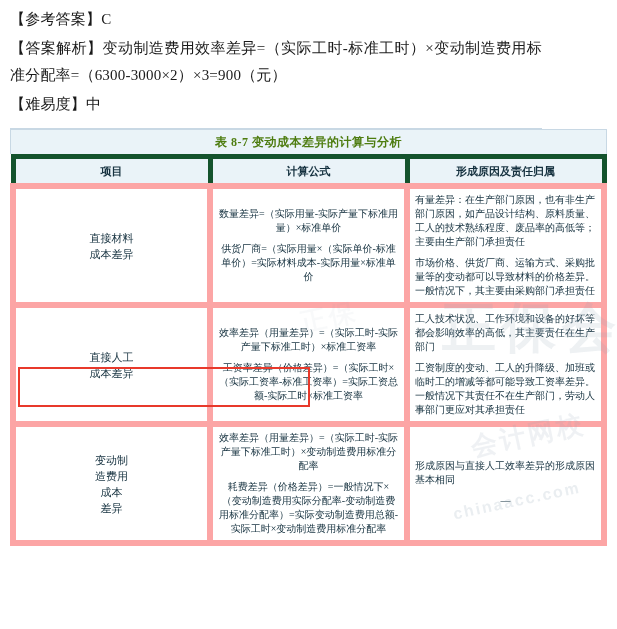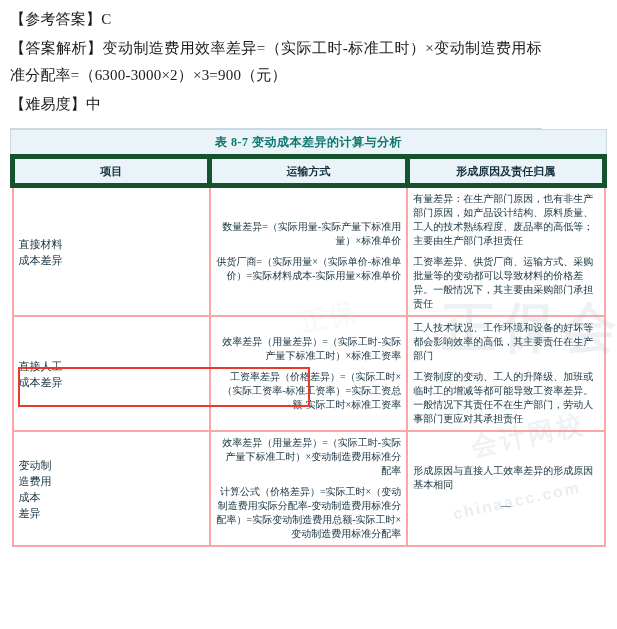--- a/index.html
+++ b/index.html
@@ -37,52 +37,52 @@
   table.cost-table {
     width: 597px;
     border-collapse: collapse;
     table-layout: fixed;
     font-size: 10px;
     line-height: 14px;
   }
   table.cost-table caption {
     caption-side: top;
     background: #eaf3f8;
-    color: #0f766e;
+    color: #4d7c0f;
     font-size: 12px;
     font-weight: bold;
     padding: 5px 0 5px 0;
     letter-spacing: 0.5px;
     border: 1px solid #c8d8e4;
     border-bottom: none;
   }
   table.cost-table th {
     background: #eaf3f8;
     border: 5px solid #14532d;
     font-weight: bold;
     font-size: 11px;
     padding: 5px 16px;
     text-align: center;
     color: #15313f;
   }
   table.cost-table td {
-    border: 2px solid #fca5a5;
+    border: 6px solid #fca5a5;
     padding: 4px 5px;
     vertical-align: middle;
     color: #15313f;
   }
   td.col-item {
-    text-align: left;
+    text-align: center;
     width: 70px;
     font-size: 11px;
     line-height: 16px;
   }
   td.col-formula {
     width: 215px;
-    text-align: right;
+    text-align: center;
   }
   td.col-reason {
     text-align: left;
   }
   .cell-block {
     margin: 0 0 7px 0;
   }
   .cell-block:last-child {
     margin-bottom: 0;
   }
@@ -131,52 +131,52 @@
   <p class="para">【参考答案】C</p>
   <p class="para">【答案解析】变动制造费用效率差异=（实际工时-标准工时）×变动制造费用标准分配率=（6300-3000×2）×3=900（元）</p>
   <p class="para">【难易度】中</p>
 
   <div class="tbl-wrap">
     <table class="cost-table">
       <caption>表 8-7  变动成本差异的计算与分析</caption>
       <thead>
         <tr>
           <th>项目</th>
-          <th>运输方式</th>
+          <th>计算公式</th>
           <th>形成原因及责任归属</th>
         </tr>
       </thead>
       <tbody>
         <tr>
           <td class="col-item">直接材料<br>成本差异</td>
           <td class="col-formula">
             <div class="cell-block">数量差异=（实际用量-实际产量下标准用量）×标准单价</div>
             <div class="cell-block">供货厂商=（实际用量×（实际单价-标准单价）=实际材料成本-实际用量×标准单价</div>
           </td>
           <td class="col-reason">
             <div class="cell-block">有量差异：在生产部门原因，也有非生产部门原因，如产品设计结构、原料质量、工人的技术熟练程度、废品率的高低等；主要由生产部门承担责任</div>
-            <div class="cell-block">工资率差异、供货厂商、运输方式、采购批量等的变动都可以导致材料的价格差异。一般情况下，其主要由采购部门承担责任</div>
+            <div class="cell-block">市场价格、供货厂商、运输方式、采购批量等的变动都可以导致材料的价格差异。一般情况下，其主要由采购部门承担责任</div>
           </td>
         </tr>
         <tr>
           <td class="col-item">直接人工<br>成本差异</td>
           <td class="col-formula">
             <div class="cell-block">效率差异（用量差异）=（实际工时-实际产量下标准工时）×标准工资率</div>
             <div class="cell-block">工资率差异（价格差异）=（实际工时×（实际工资率-标准工资率）=实际工资总额-实际工时×标准工资率</div>
           </td>
           <td class="col-reason">
             <div class="cell-block">工人技术状况、工作环境和设备的好坏等都会影响效率的高低，其主要责任在生产部门</div>
             <div class="cell-block">工资制度的变动、工人的升降级、加班或临时工的增减等都可能导致工资率差异。一般情况下其责任不在生产部门，劳动人事部门更应对其承担责任</div>
           </td>
         </tr>
         <tr>
           <td class="col-item">变动制<br>造费用<br>成本<br>差异</td>
           <td class="col-formula">
             <div class="cell-block">效率差异（用量差异）=（实际工时-实际产量下标准工时）×变动制造费用标准分配率</div>
-            <div class="cell-block">计算公式（价格差异）=实际工时×（变动制造费用实际分配率-变动制造费用标准分配率）=实际变动制造费用总额-实际工时×变动制造费用标准分配率</div>
+            <div class="cell-block">耗费差异（价格差异）=一般情况下×（变动制造费用实际分配率-变动制造费用标准分配率）=实际变动制造费用总额-实际工时×变动制造费用标准分配率</div>
           </td>
           <td class="col-reason">
             <div class="cell-block">形成原因与直接人工效率差异的形成原因基本相同</div>
             <div class="cell-block center-dash">—</div>
           </td>
         </tr>
       </tbody>
     </table>
     <div class="hl-box" style="left: 8px; top: 238px; width: 292px; height: 40px;"></div>
   </div>

